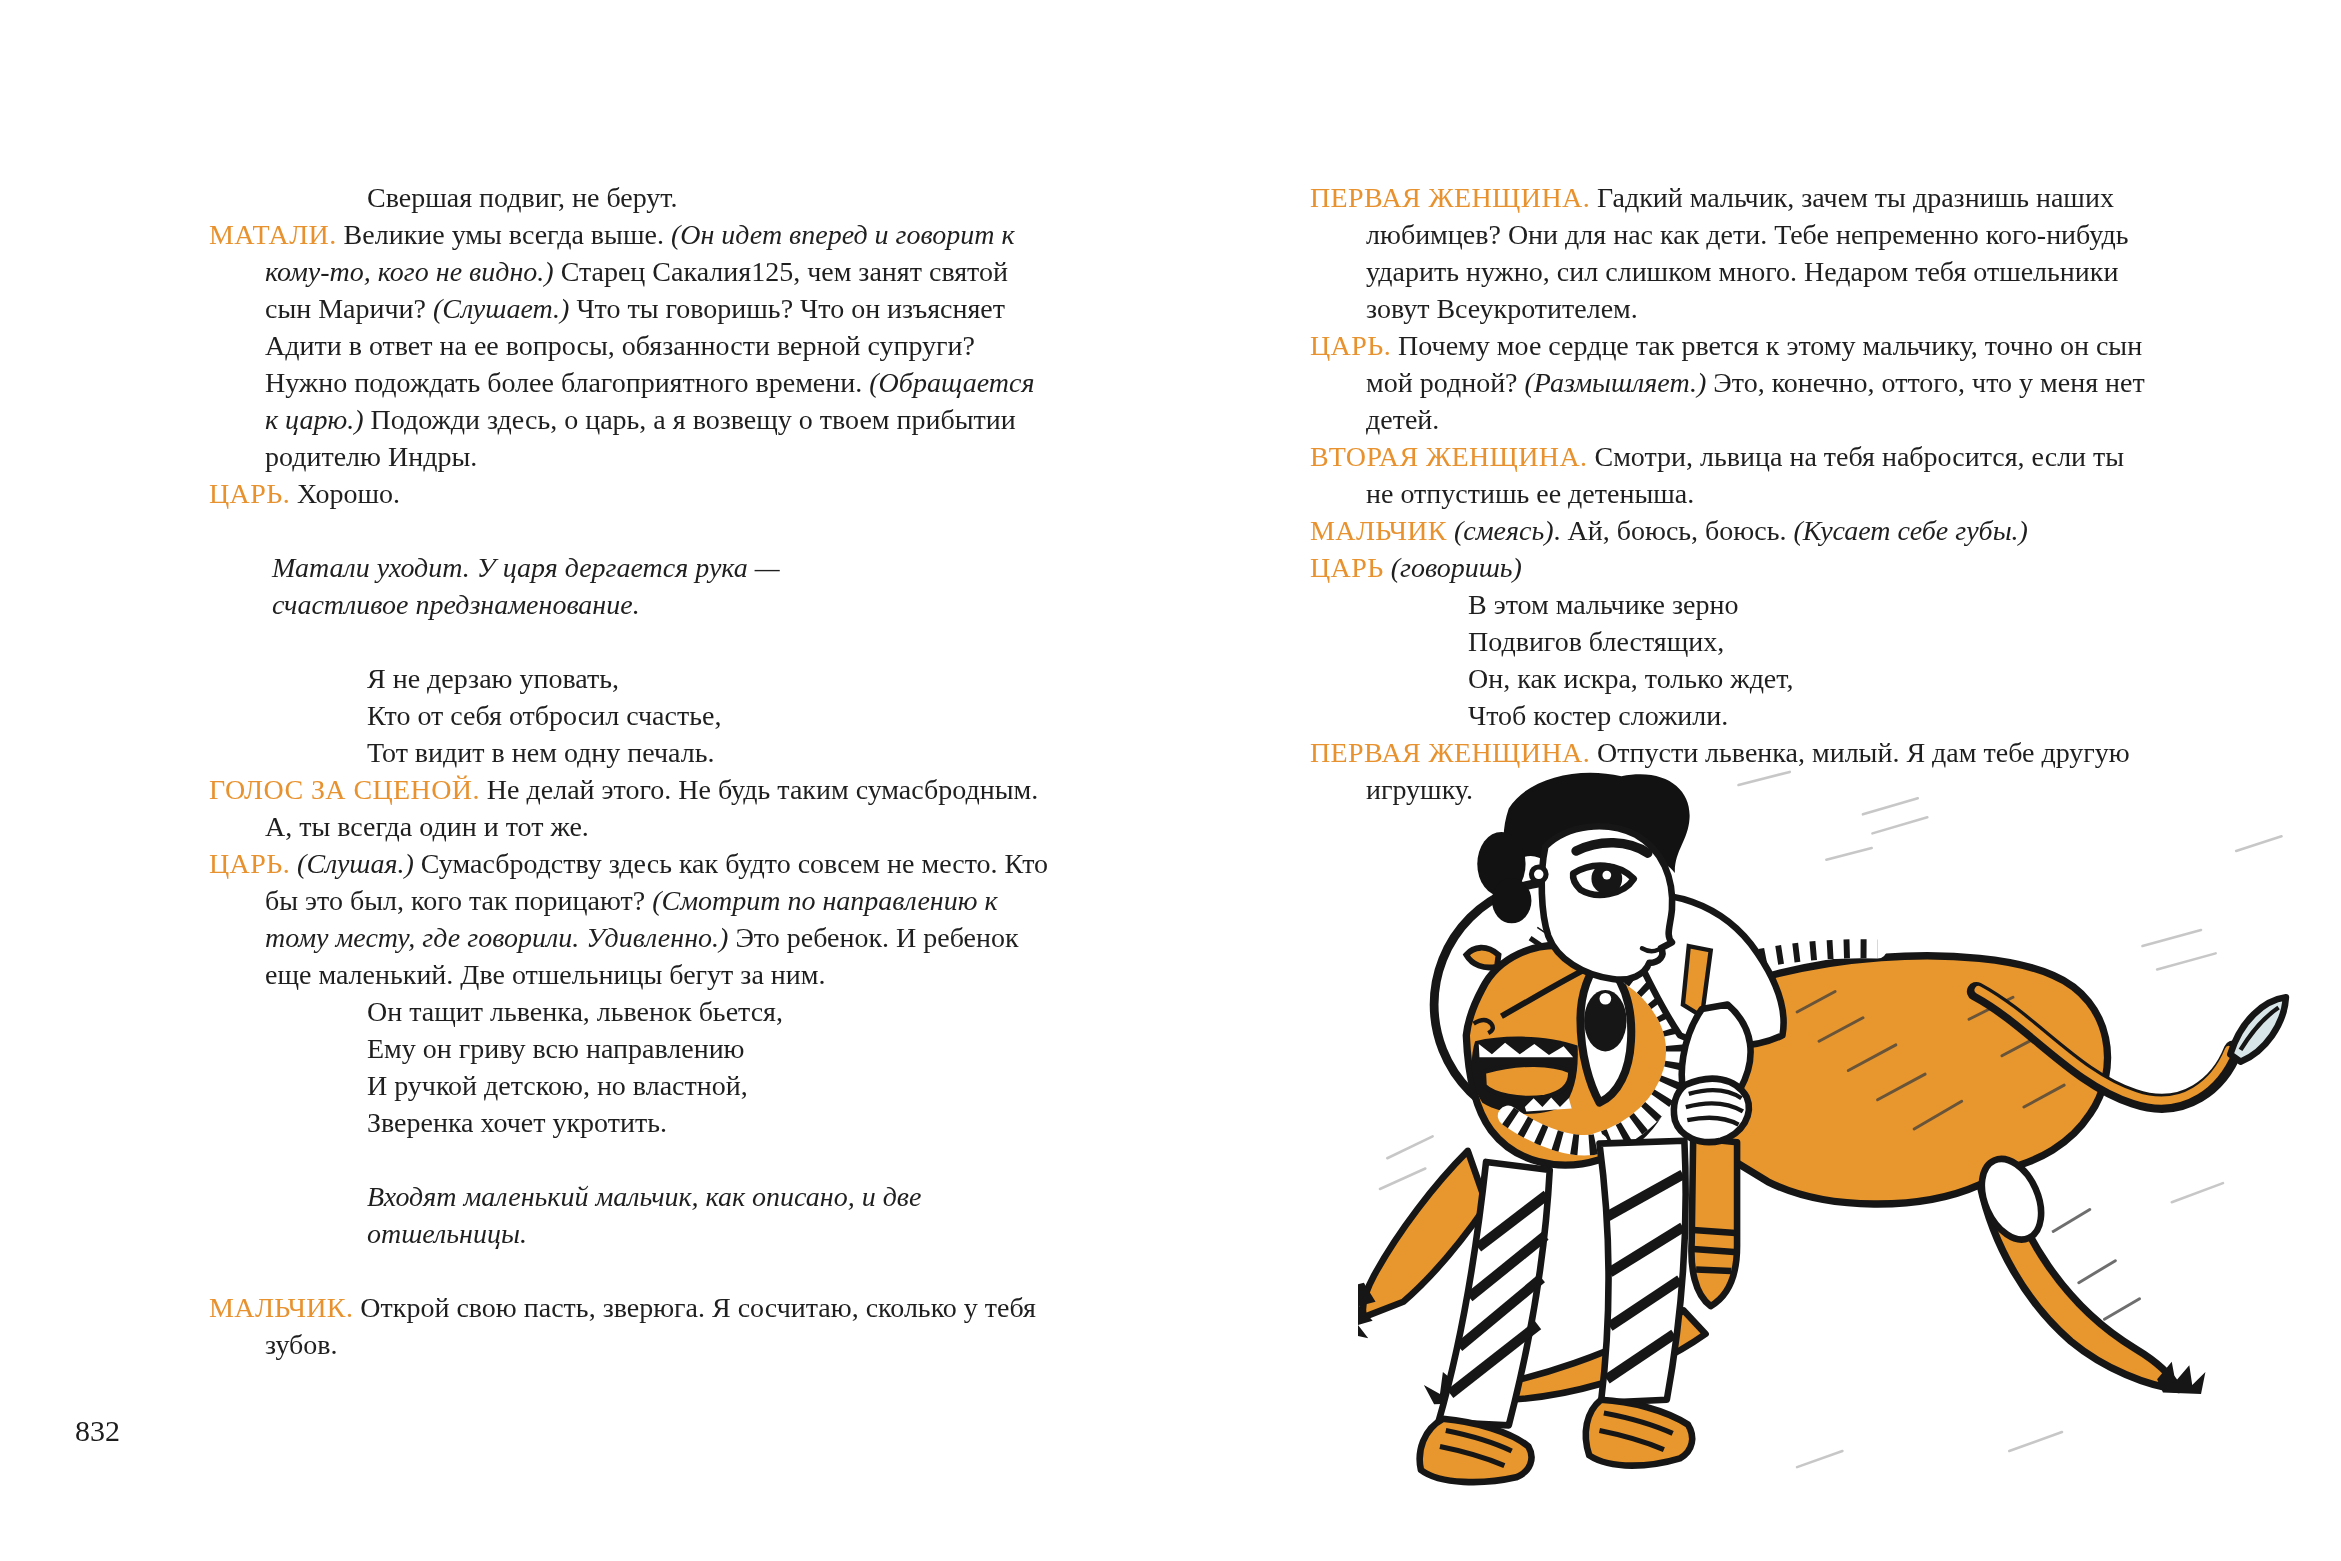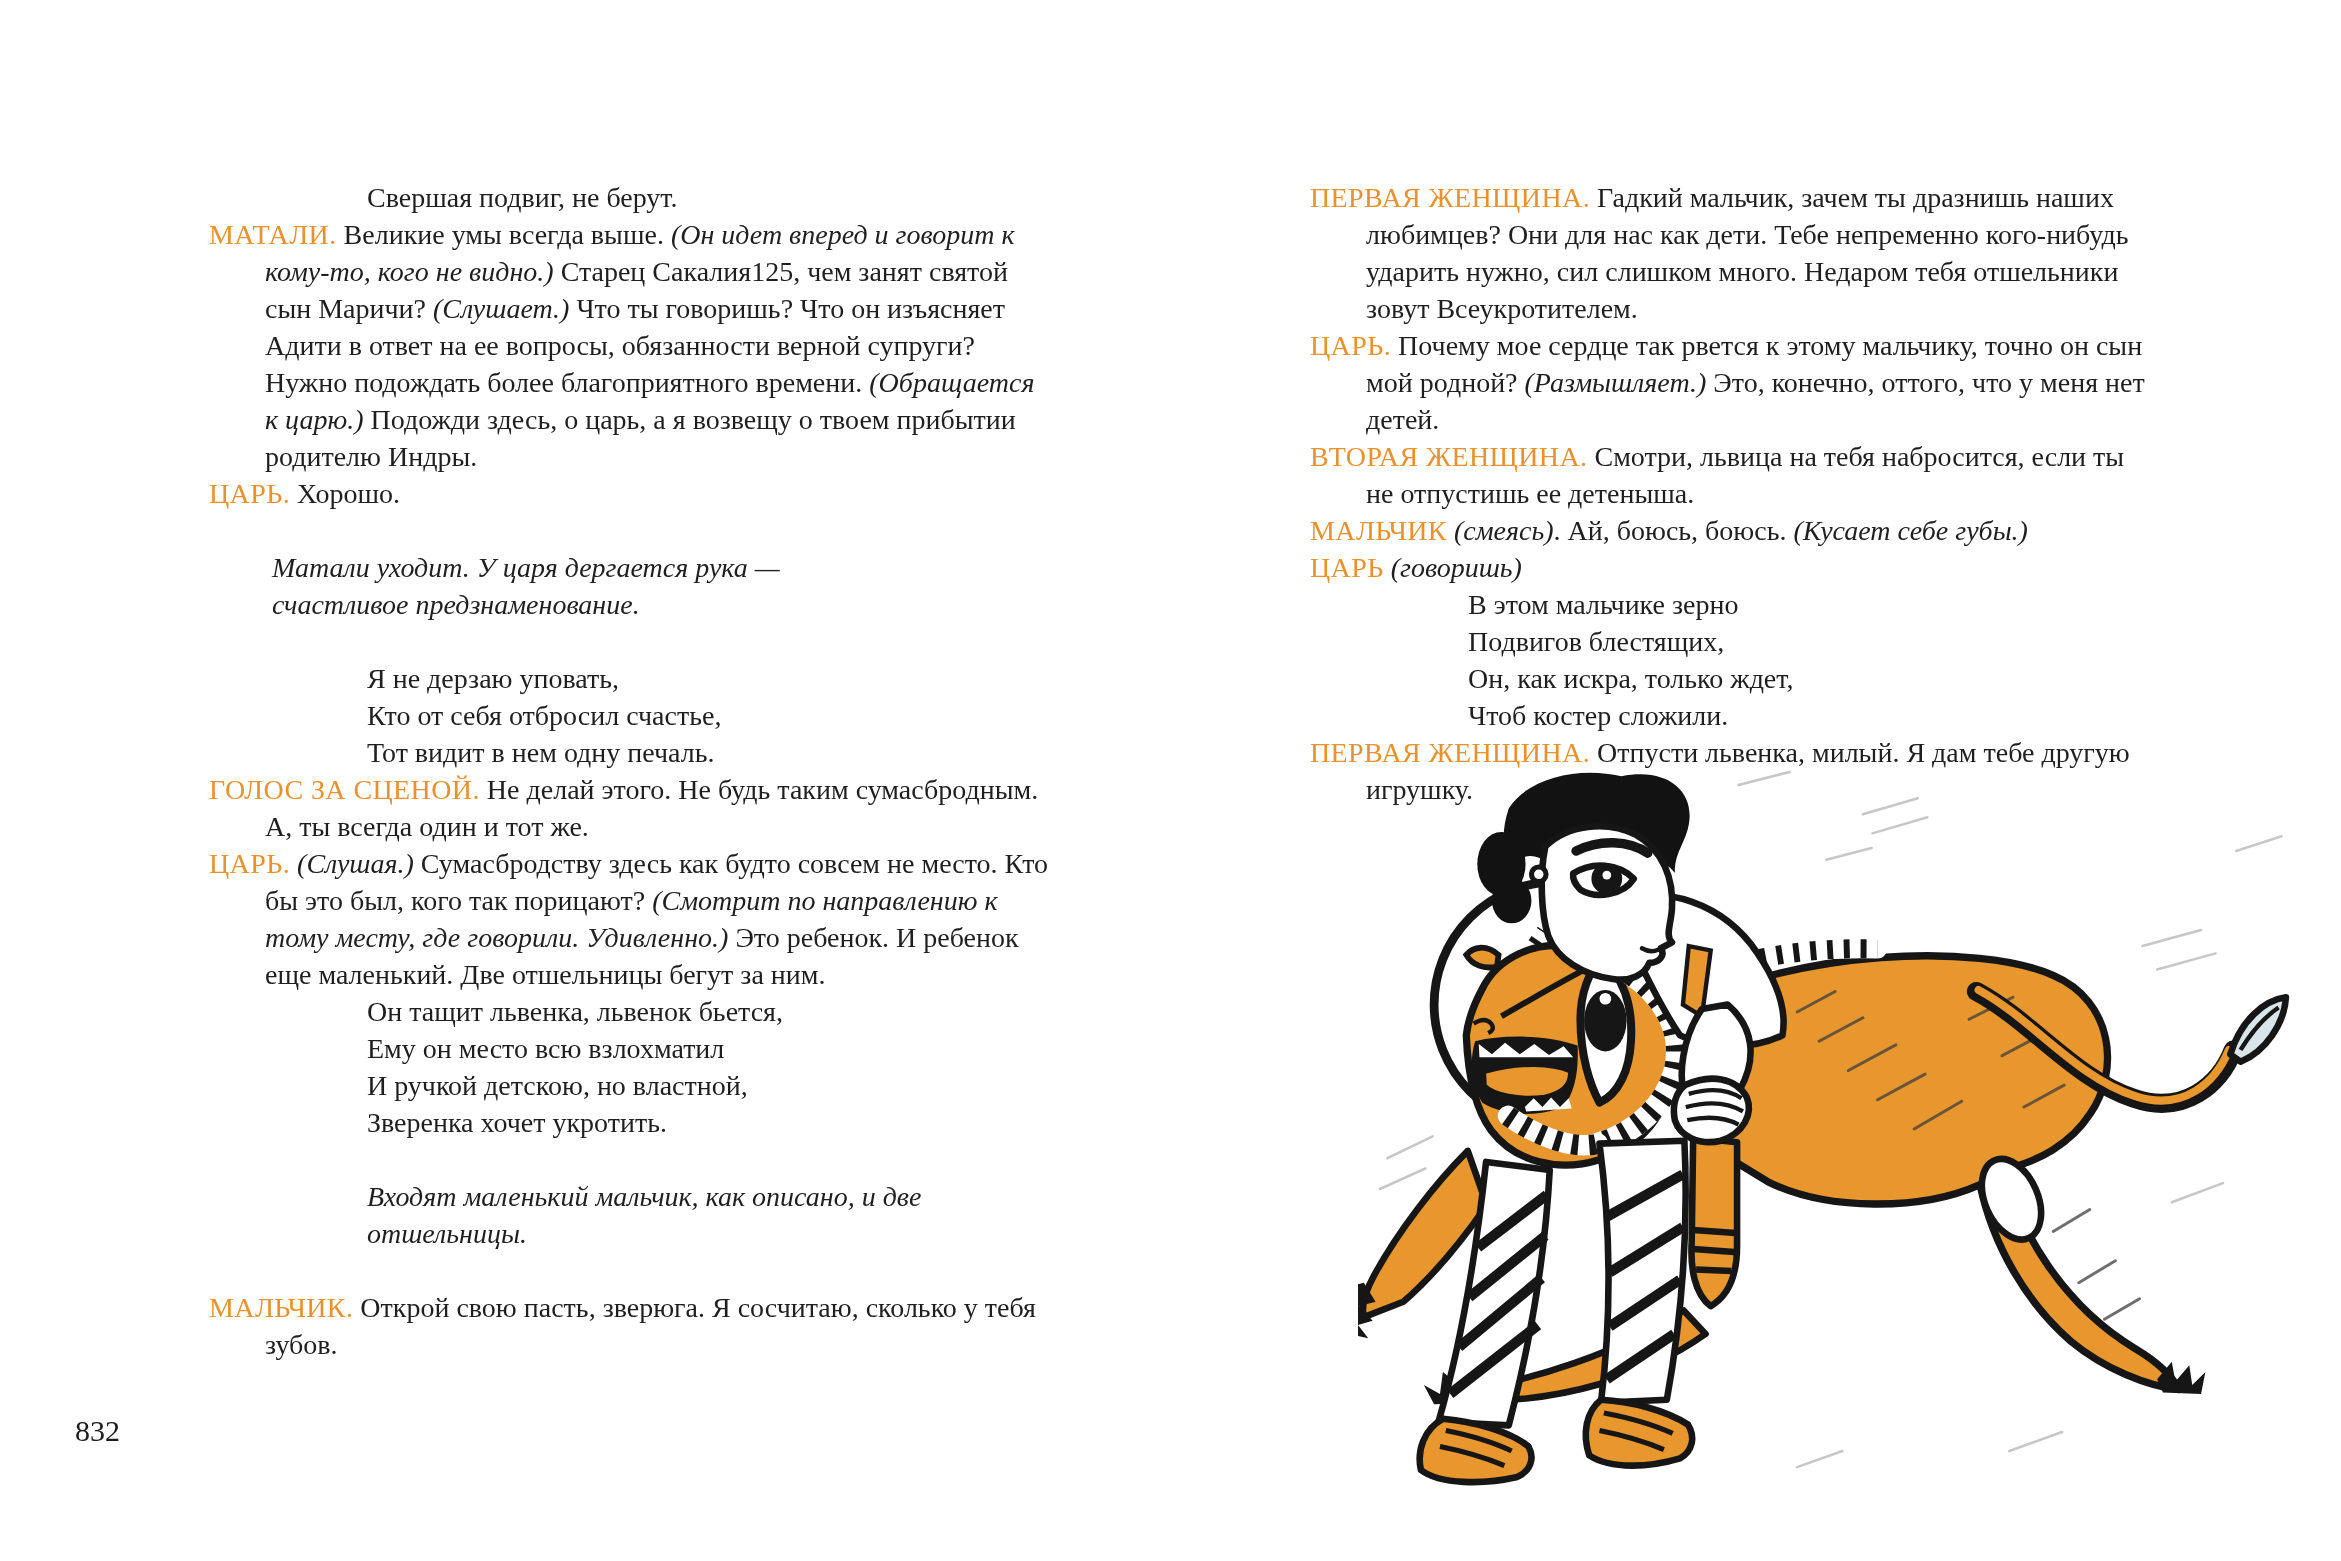--- a/index.html
+++ b/index.html
@@ -51,21 +51,21 @@
       <p class="stage narrow"><i>Матали уходит. У царя дергается рука — счастливое предзнаменование.</i></p>
       <div class="verse">
         <div class="verse-line">Я не дерзаю уповать,</div>
         <div class="verse-line">Кто от себя отбросил счастье,</div>
         <div class="verse-line">Тот видит в нем одну печаль.</div>
       </div>
       <p class="speech"><span class="speaker">ГОЛОС ЗА СЦЕНОЙ.</span> <span>Не делай этого. Не будь таким сумасбродным. А, ты всегда один и тот же.</span></p>
       <p class="speech"><span class="speaker">ЦАРЬ.</span> <i>(Слушая.)</i><span> Сумасбродству здесь как будто совсем не место. Кто бы это был, кого так порицают? </span><i>(Смотрит по направлению к тому месту, где говорили. Удивленно.)</i><span> Это ребенок. И ребенок еще маленький. Две отшельницы бегут за ним.</span></p>
       <div class="verse">
         <div class="verse-line">Он тащит львенка, львенок бьется,</div>
-        <div class="verse-line">Ему он место всю взлохматил</div>
+        <div class="verse-line">Ему он гриву всю направлению</div>
         <div class="verse-line">И ручкой детскою, но властной,</div>
         <div class="verse-line">Зверенка хочет укротить.</div>
       </div>
       <p class="stage wide"><i>Входят маленький мальчик, как описано, и две отшельницы.</i></p>
       <p class="speech"><span class="speaker">МАЛЬЧИК.</span> <span>Открой свою пасть, зверюга. Я сосчитаю, сколько у тебя зубов.</span></p>
     </div>
 
   <div class="page-col right">
       <p class="speech"><span class="speaker">ПЕРВАЯ ЖЕНЩИНА.</span> <span>Гадкий мальчик, зачем ты дразнишь наших любимцев? Они для нас как дети. Тебе непременно кого-нибудь ударить нужно, сил слишком много. Недаром тебя отшельники зовут Всеукротителем.</span></p>
       <p class="speech"><span class="speaker">ЦАРЬ.</span> <span>Почему мое сердце так рвется к этому мальчику, точно он сын мой родной? </span><i>(Размышляет.)</i><span> Это, конечно, оттого, что у меня нет детей.</span></p>

